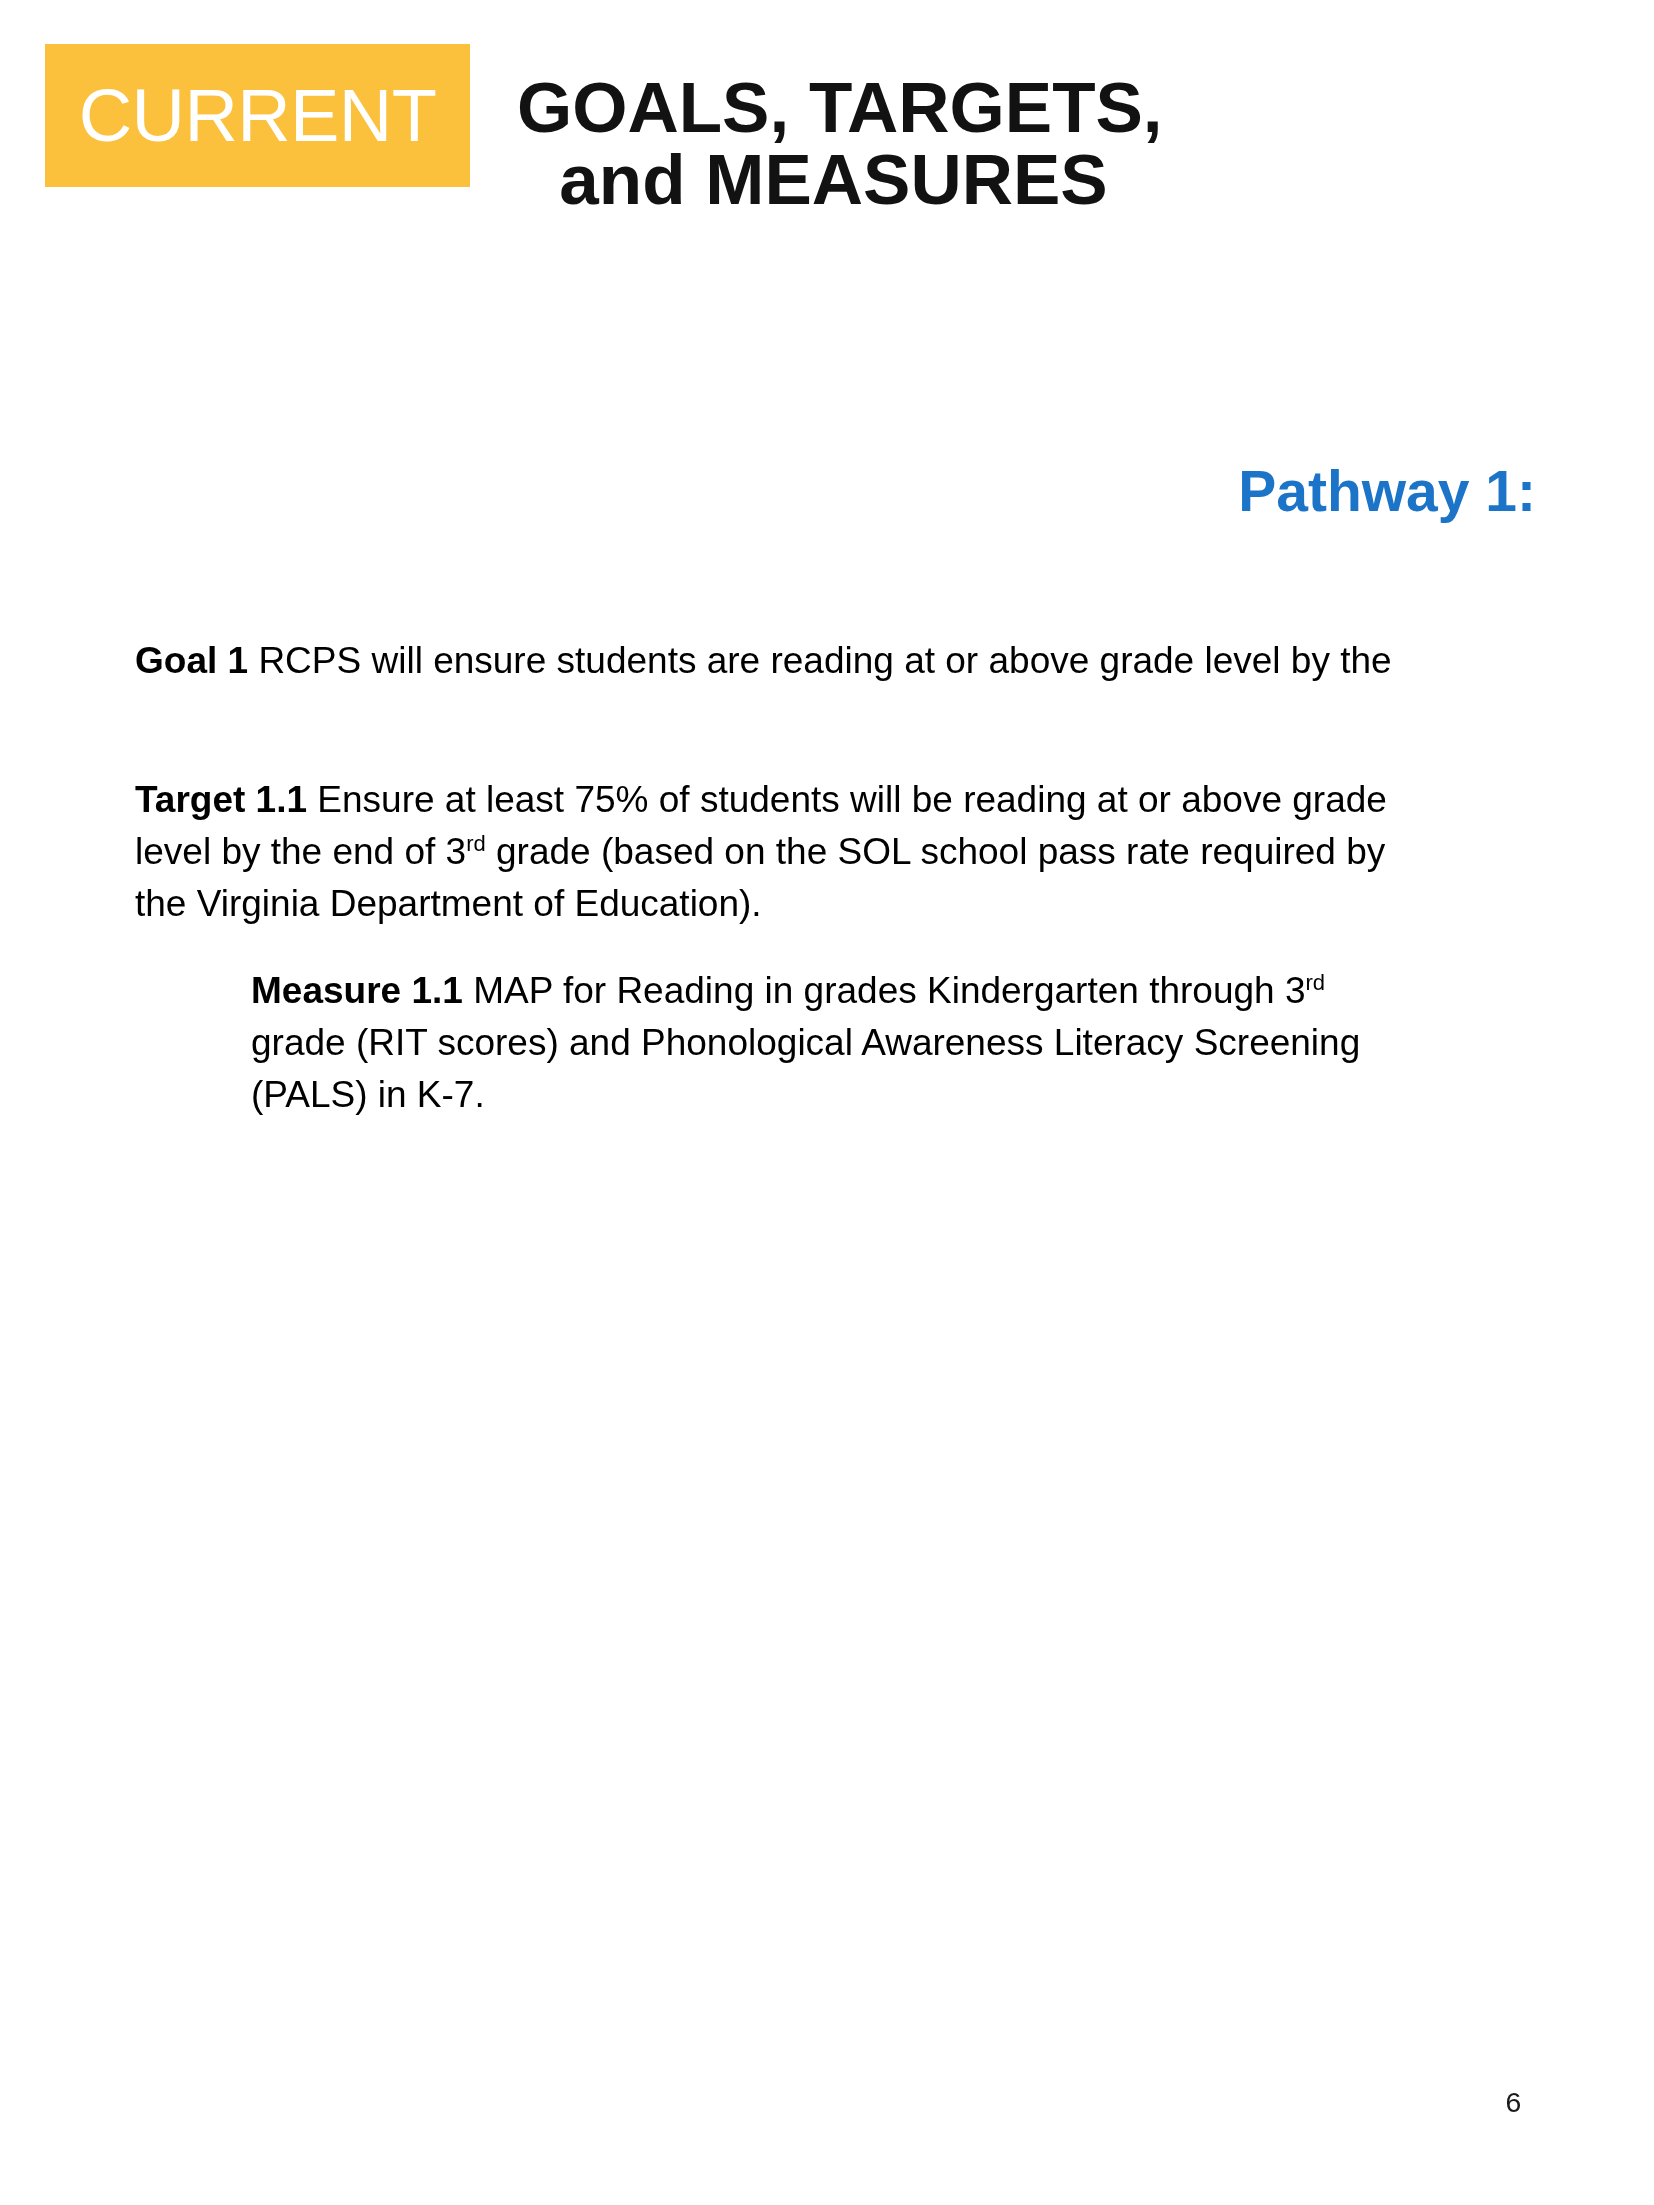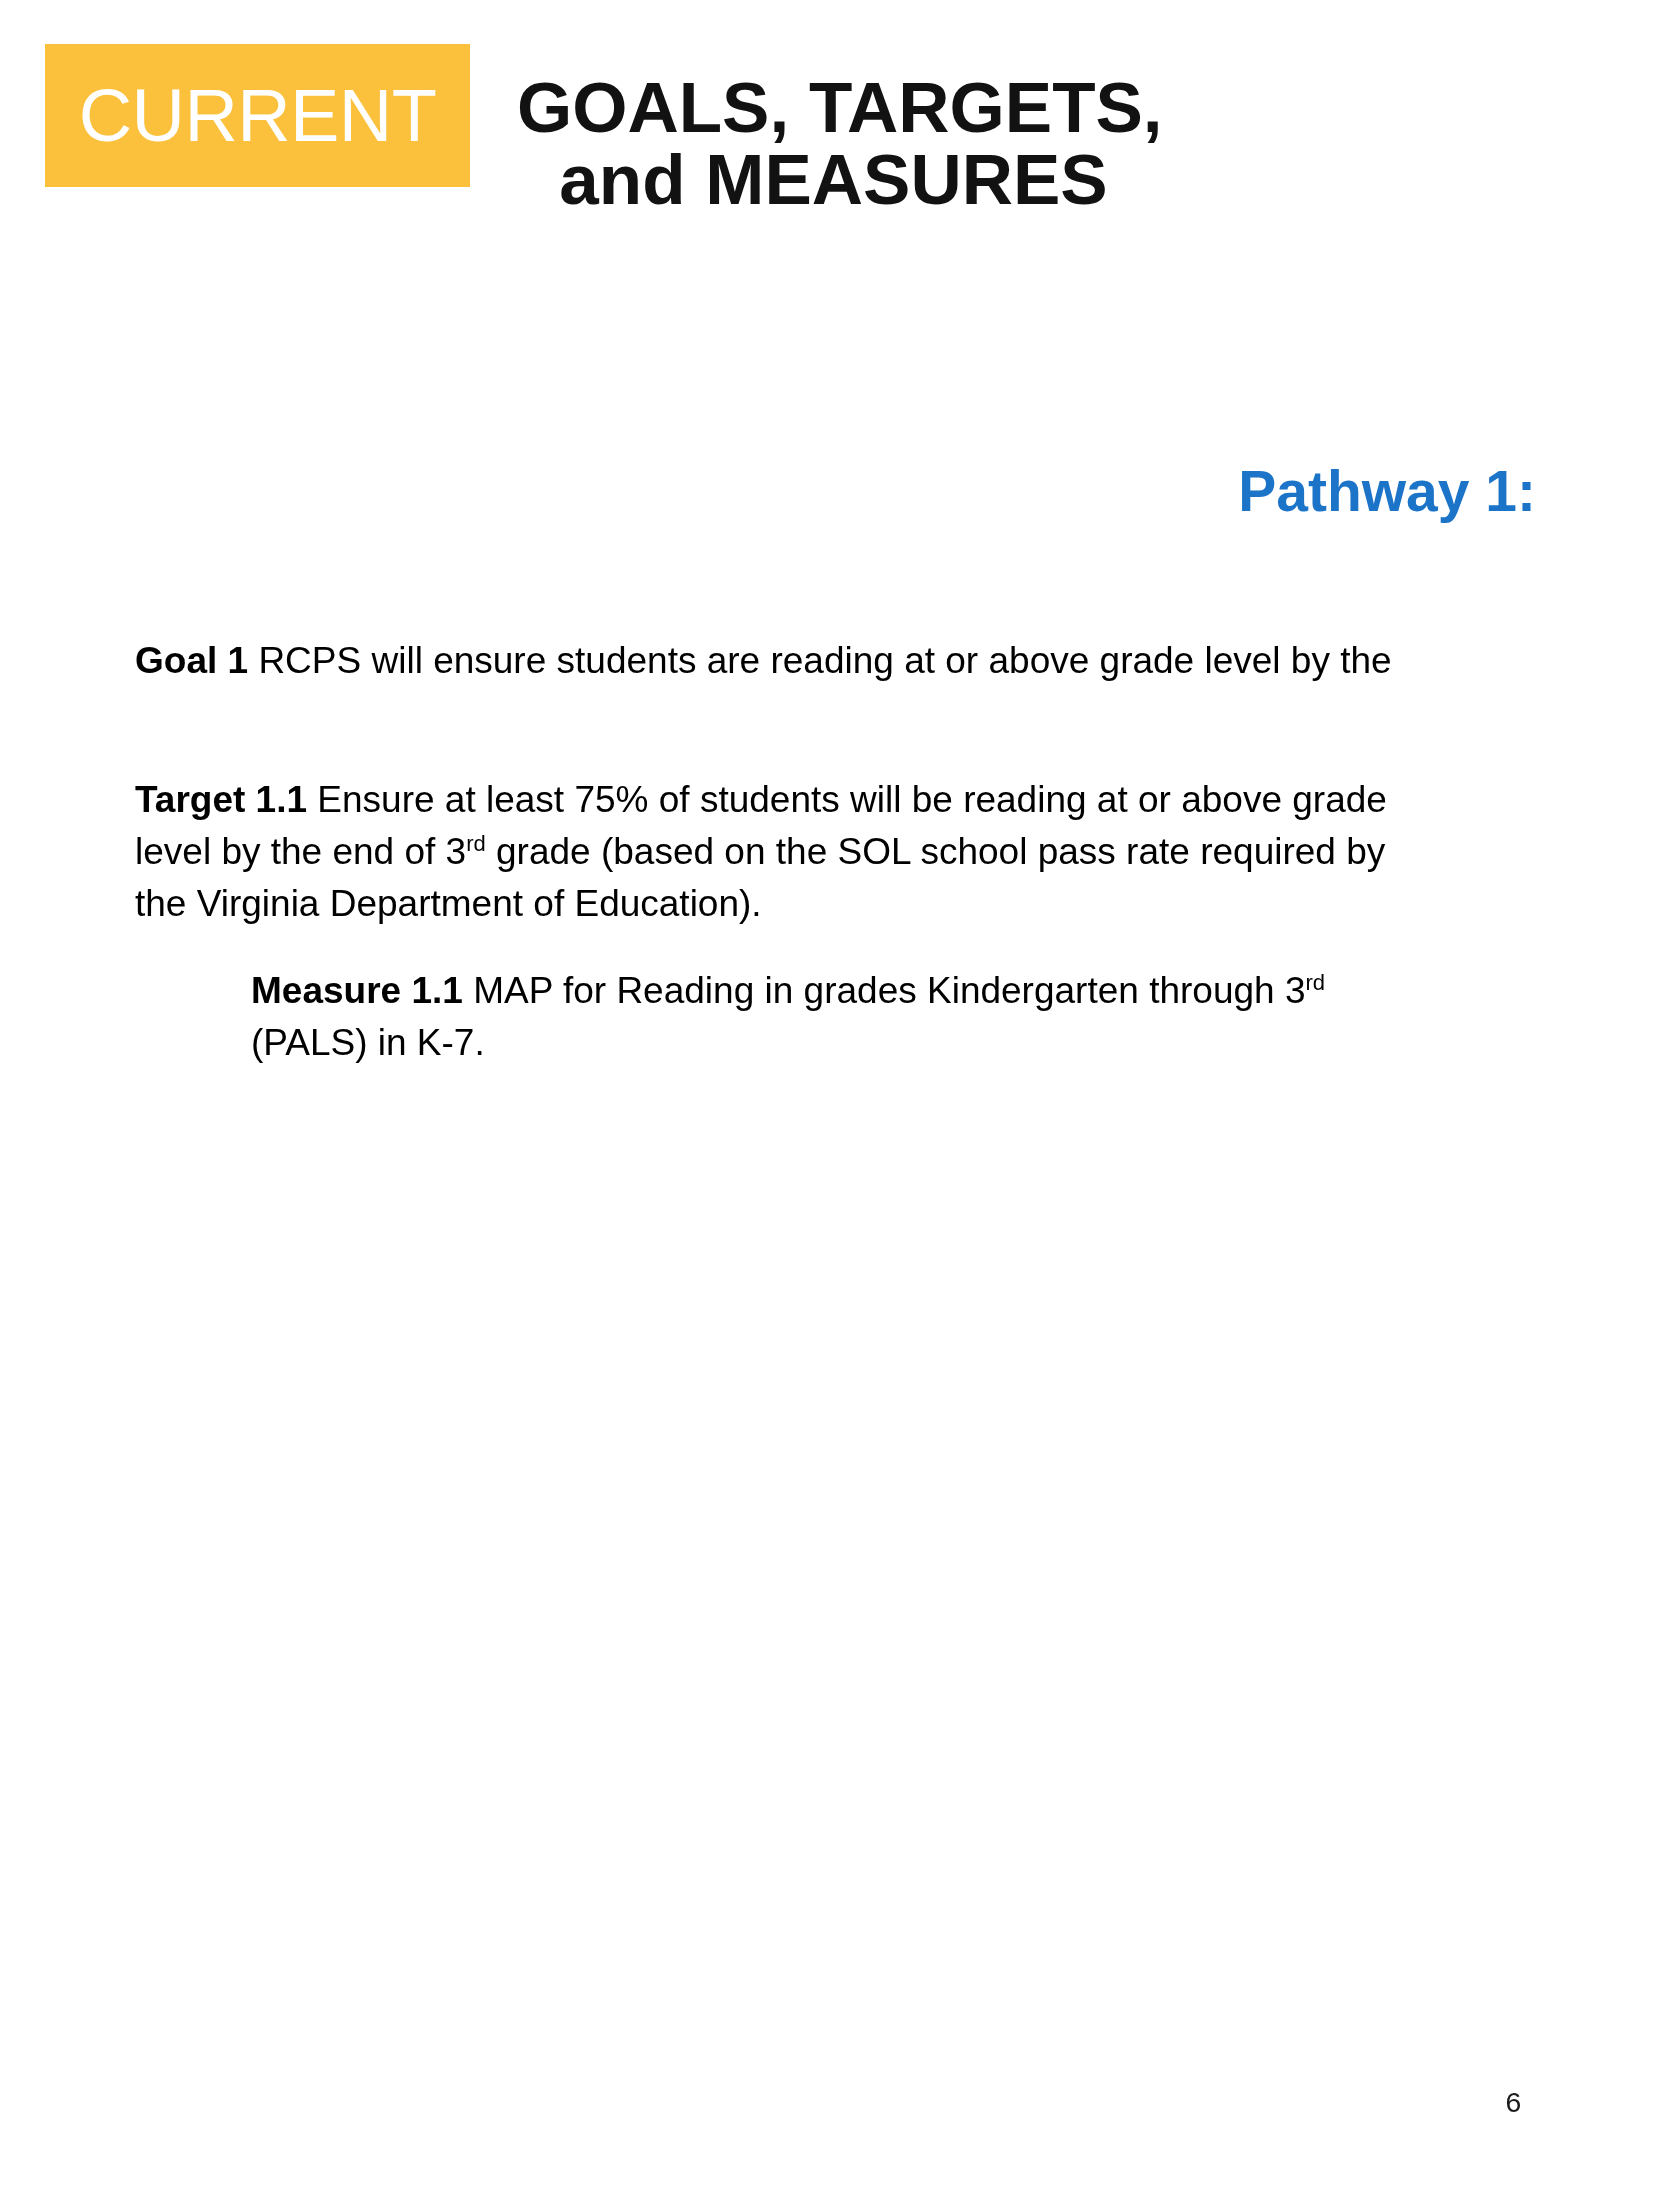--- a/index.html
+++ b/index.html
@@ -102,20 +102,21 @@
       <div class="paragraph pgoal">
         <span class="pline"><span class="b">Goal 1</span><span> RCPS will ensure students are reading at or above grade level by the</span></span>
       </div>
       <div class="paragraph ptarget">
         <span class="pline"><span class="b">Target 1.1</span><span> Ensure at least 75% of students will be reading at or above grade</span></span>
         <span class="pline"><span>level by the end of 3</span><span class="sup">rd</span><span> grade (based on the SOL school pass rate required by</span></span>
         <span class="pline"><span>the Virginia Department of Education).</span></span>
       </div>
       <div class="paragraph pmeasure indent">
         <span class="pline"><span class="b">Measure 1.1</span><span> MAP for Reading in grades Kindergarten through 3</span><span class="sup">rd</span></span>
+        <span class="pline"><span>grade (RIT scores) and Phonological Awareness Literacy Screening</span></span>
         <span class="pline"><span>(PALS) in K-7.</span></span>
       </div>
     </div>
 
   <div class="page-number">6</div>
 
 </div>
 
 
 </body></html>

